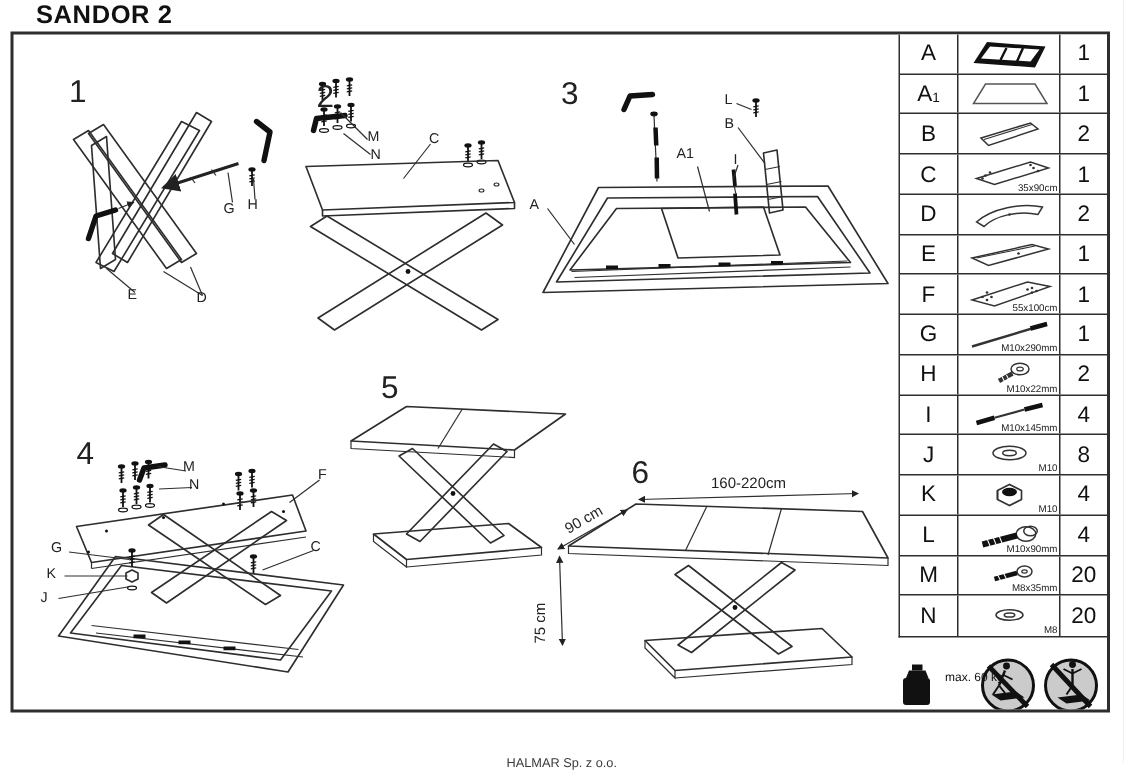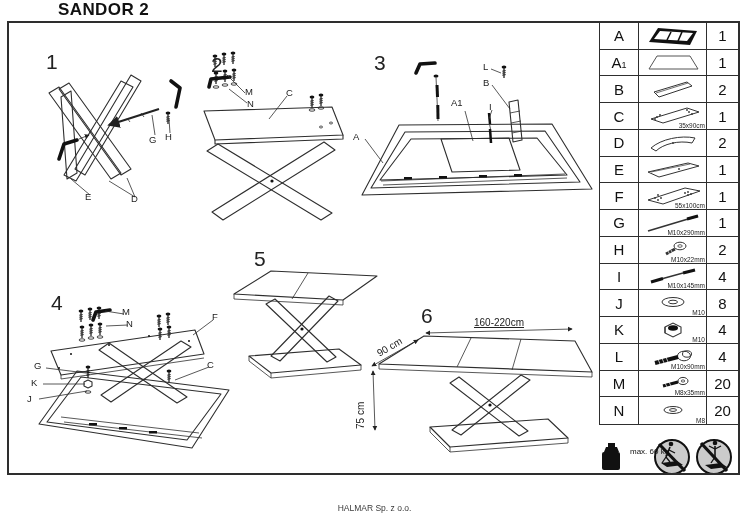--- a/index.html
+++ b/index.html
@@ -1,33 +1,33 @@
 <!DOCTYPE html>
 <html><head>
 <meta charset="utf-8">
 <style>
   html,body { margin:0; padding:0; background:#e8e8e8; }
   .page {
     position:relative; width:749px; height:514px; background:#ffffff;
     font-family:"Liberation Sans", sans-serif; color:#111; overflow:hidden;
   }
-  .title { position:absolute; left:24px; top:0px; font-size:17px; font-weight:bold; letter-spacing:.4px;margin-left:34px; }
+  .title { position:absolute; left:24px; top:0px; font-size:17px; font-weight:bold; letter-spacing:.4px; }
   .canvas {
     position:absolute; left:7px; top:21px; width:733px; height:454px;
     border:2px solid #2e2e2e; box-sizing:border-box; background:#fff;
   }
   svg.art { position:absolute; left:0; top:0; }
   .ln   { fill:none; stroke:#2e2e2e; stroke-width:1.1; stroke-linejoin:round; }
   .thin { fill:none; stroke:#2e2e2e; stroke-width:.8; }
   .thick{ fill:none; stroke:#222; stroke-width:2; }
   .key  { fill:none; stroke:#111; stroke-width:3.6; stroke-linecap:round; stroke-linejoin:round; }
   .stepnum { position:absolute; font-size:21px; color:#222; }
   .plabel  { position:absolute; font-size:9.5px; color:#222; }
   .dim     { position:absolute; font-size:10px; color:#222; white-space:nowrap; }
-  .dimw    { left:450px; top:294px; width:80px; text-align:center;text-decoration:underline; }
+  .dimw    { left:450px; top:294px; width:80px; text-align:center; }
   .dimd    { left:366px; top:326px; transform:rotate(-30deg); transform-origin:left top; }
   .dimh    { left:346px; top:406px; transform:rotate(-90deg); transform-origin:left top; }
   .maxw    { position:absolute; left:621px; top:424px; font-size:8px; color:#111; }
   
   .ptable {
     position:absolute; top:0; right:0; width:139px; height:402px; background:#fff;
     display:grid; grid-template-rows:repeat(15,1fr);
     border-left:1.6px solid #2e2e2e; border-bottom:1.6px solid #2e2e2e; box-sizing:border-box;
   }
   .prow { display:grid; grid-template-columns:39px 1fr 31px; min-height:0; }

